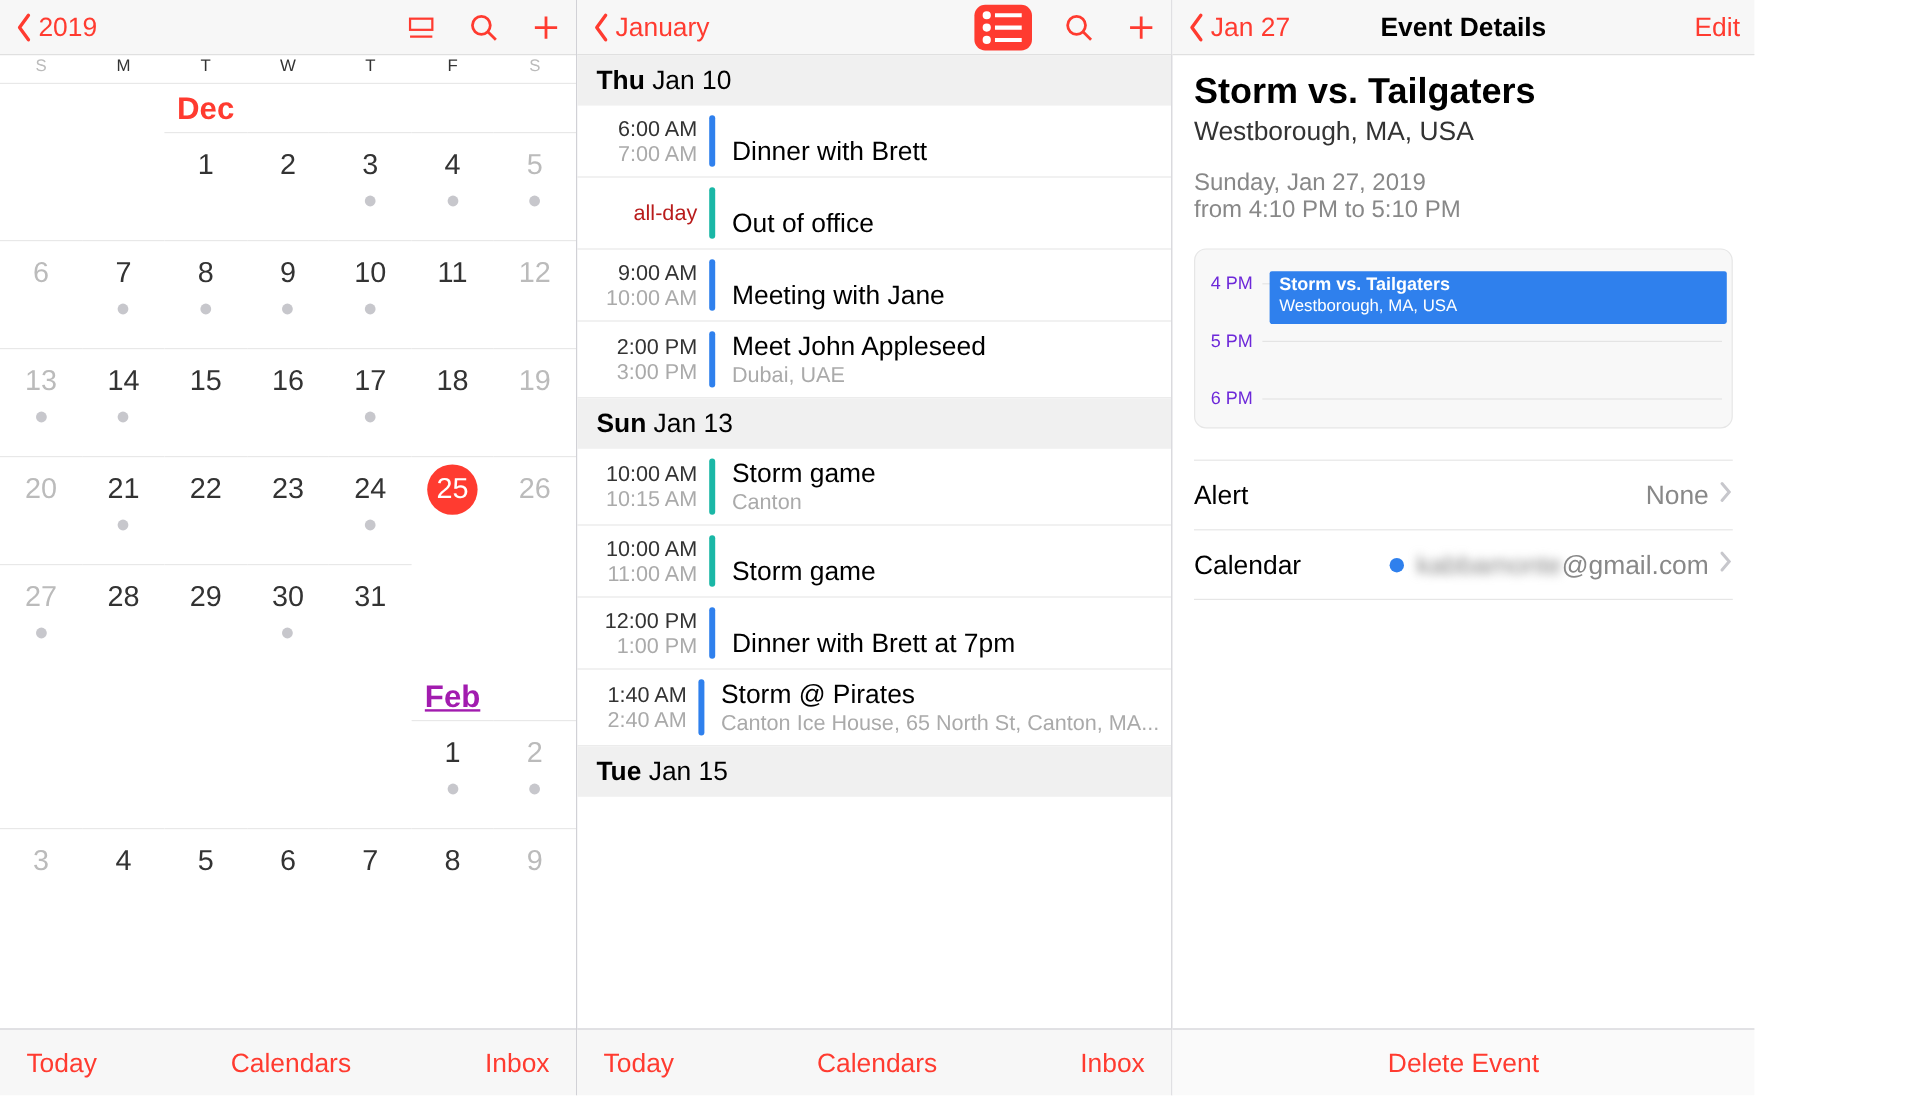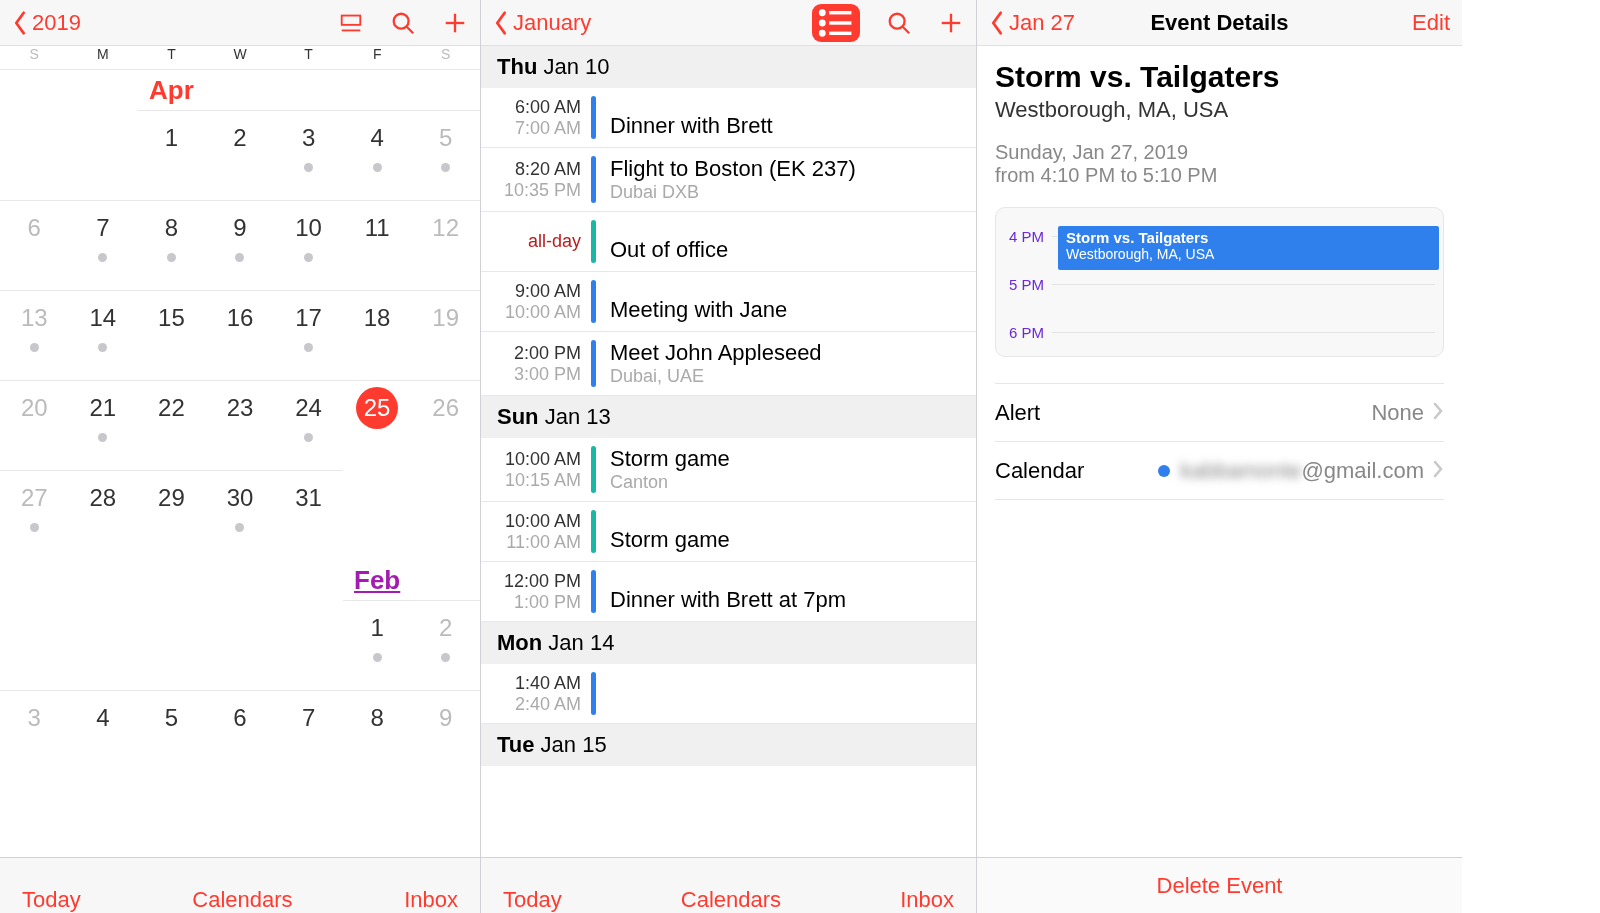--- a/index.html
+++ b/index.html
@@ -30,21 +30,21 @@
 .mgrid { display: grid; grid-template-columns: repeat(7, 1fr); }
 .dcell { height: 90px; border-top: 1px solid #e8e8e8; display: flex; flex-direction: column; align-items: center; padding-top: 6px; position: relative; cursor: pointer; }
 .dcell.noborder { border-top: none; }
 .dnum { font-size: 24px; font-weight: 400; color: #333; width: 42px; height: 42px; display: flex; align-items: center; justify-content: center; border-radius: 50%; }
 .dcell.wknd .dnum { color: #bbb; }
 .dcell.today .dnum { background: #ff3b30; color: #fff; font-weight: 500; }
 .dot { width: 9px; height: 9px; background: #c7c7cc; border-radius: 50%; margin-top: 4px; }
 .mlabel-row { display: grid; grid-template-columns: repeat(7, 1fr); }
 .mlabel-row > div { display: flex; align-items: center; justify-content: center; height: 40px; }
 
-.tabbar { height: 56px; background: #f7f7f7; border-top: 1px solid #d1d1d6; display: flex; align-items: flex-end; justify-content: space-between; padding: 0 22px; }
+.tabbar { height: 56px; background: #f7f7f7; border-top: 1px solid #d1d1d6; display: flex; align-items: center; justify-content: space-between; padding: 0 22px; }
 .tabbtn { color: #ff3b30; font-size: 22px; cursor: pointer; }
 
 .eventscroll { flex: 1; overflow: hidden; }
 .dayhdr { background: #f0f0f0; padding: 8px 16px; font-size: 22px; }
 .dayhdr .weekday { font-weight: 700; }
 .erow { display: flex; border-bottom: 1px solid #e8e8e8; padding: 8px 0 8px 0; cursor: pointer; min-height: 60px; }
 .etimes { width: 110px; text-align: right; padding-right: 10px; display: flex; flex-direction: column; justify-content: center; }
 .etimes .t1 { font-size: 18px; color: #333; }
 .etimes .t2 { font-size: 18px; color: #aaa; }
 .etimes .allday { font-size: 18px; color: #b91c1c; }
@@ -122,21 +122,21 @@
       <span>W</span>
       <span>T</span>
       <span>F</span>
       <span class="wknd">S</span>
     </div>
   <div class="monthscroll" id="monthscroll">
       <div class="mlabel-row">
         <div></div>
         <div></div>
         <div>
-          <div class="mlabel">Apr</div>
+          <div class="mlabel">Dec</div>
         </div>
         <div></div>
         <div></div>
         <div></div>
         <div></div>
       </div>
       <div class="mgrid">
         <div class="dcell noborder"></div>
         <div class="dcell noborder"></div>
         <div class="dcell">
@@ -356,31 +356,20 @@
           <div class="t1">6:00 AM</div>
           <div class="t2">7:00 AM</div>
         </div>
         <div class="ebar blue"></div>
         <div class="etitlecol">
           <div class="etitle">Dinner with Brett</div>
         </div>
       </div>
       <div class="erow">
         <div class="etimes">
-          <div class="t1">8:20 AM</div>
-          <div class="t2">10:35 PM</div>
-        </div>
-        <div class="ebar blue"></div>
-        <div class="etitlecol">
-          <div class="etitle">Flight to Boston (EK 237)</div>
-          <div class="eloc">Dubai DXB</div>
-        </div>
-      </div>
-      <div class="erow">
-        <div class="etimes">
           <div class="allday">all-day</div>
         </div>
         <div class="ebar teal"></div>
         <div class="etitlecol">
           <div class="etitle">Out of office</div>
         </div>
       </div>
       <div class="erow">
         <div class="etimes">
           <div class="t1">9:00 AM</div>
@@ -427,27 +416,30 @@
       <div class="erow">
         <div class="etimes">
           <div class="t1">12:00 PM</div>
           <div class="t2">1:00 PM</div>
         </div>
         <div class="ebar blue"></div>
         <div class="etitlecol">
           <div class="etitle">Dinner with Brett at 7pm</div>
         </div>
       </div>
-      <div class="dayhdr"><span class="weekday">Mon</span><span>  Jan 14</span></div>
       <div class="erow">
         <div class="etimes">
           <div class="t1">1:40 AM</div>
           <div class="t2">2:40 AM</div>
         </div>
         <div class="ebar blue"></div>
+        <div class="etitlecol">
+          <div class="etitle">Storm @ Pirates</div>
+          <div class="eloc">Canton Ice House, 65 North St, Canton, MA...</div>
+        </div>
       </div>
       <div class="dayhdr"><span class="weekday">Tue</span><span>  Jan 15</span></div>
     </div>
   <div class="tabbar">
     <div class="tabbtn">Today</div>
     <div class="tabbtn">Calendars</div>
     <div class="tabbtn">Inbox</div>
   </div>
 </div>
 

